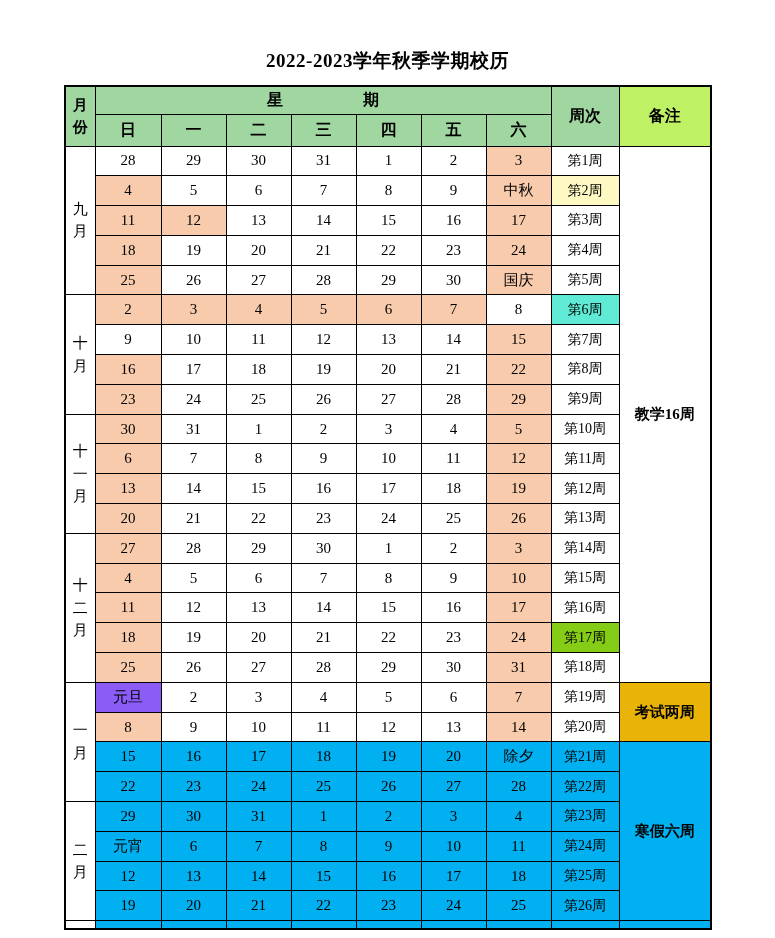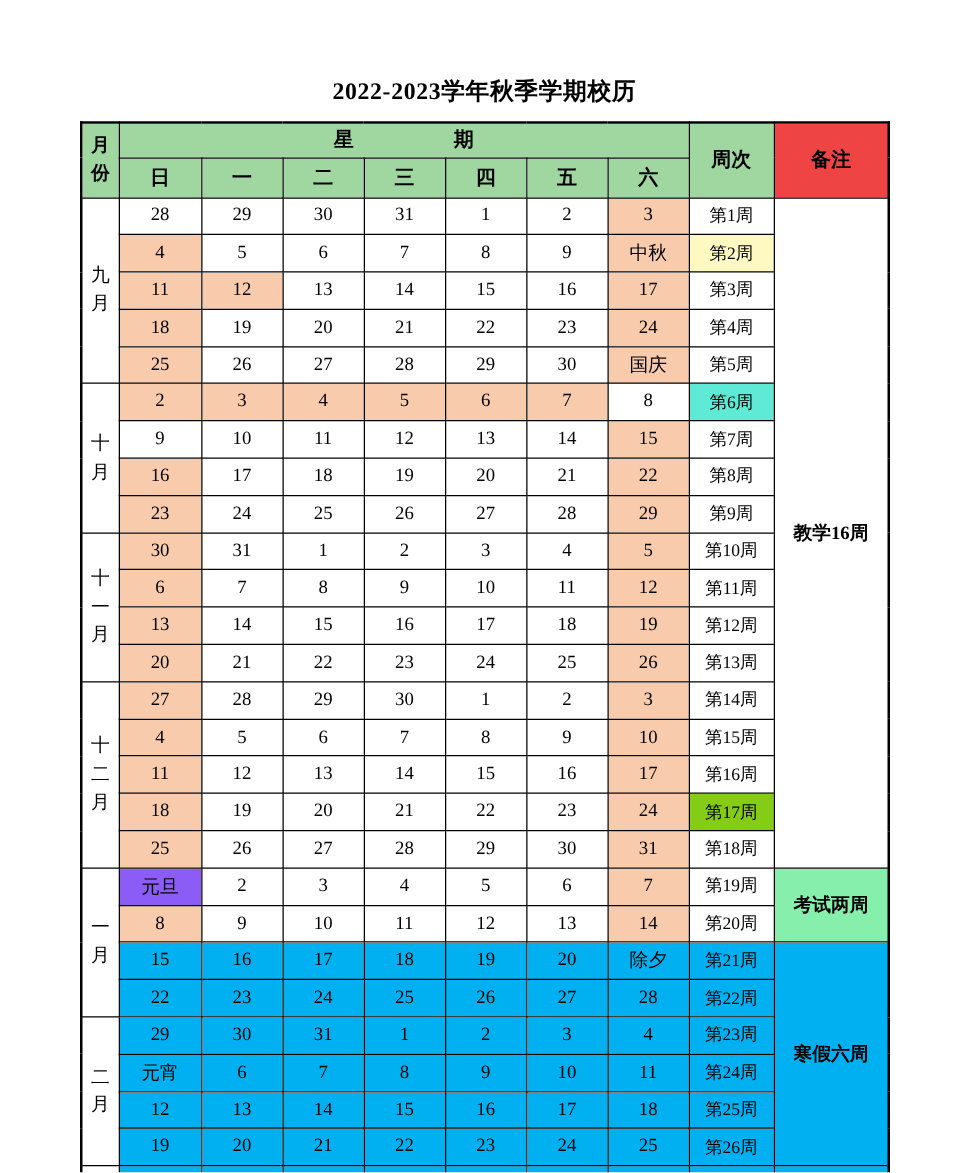--- a/index.html
+++ b/index.html
@@ -2,21 +2,21 @@
 <html><head>
 <meta charset="utf-8">
 <style>
   html,body{margin:0;padding:0;background:#fff;}
   .page{
     width:775px;height:938px;background:#ffffff;overflow:hidden;
     font-family:"Liberation Serif","DejaVu Serif",serif;color:#000;
     position:relative;
   }
   .title{
-    margin:0;padding-top:60px;height:26px;text-align:center;
+    margin:0;padding-top:48px;height:26px;text-align:center;
     font-size:19px;font-weight:bold;letter-spacing:.5px;
   }
   table.cal{
     margin:11px 0 0 64px;border-collapse:collapse;table-layout:fixed;
     width:646px;border:2px solid #000;
   }
   .cal td,.cal th{
     border:1px solid #000;padding:0;text-align:center;vertical-align:middle;
     font-weight:normal;overflow:hidden;
   }
@@ -49,21 +49,21 @@
       <col style="width:65px">
         <col style="width:65px">
         <col style="width:68px">
       <col style="width:92px">
     </colgroup>
     <thead>
       <tr class="hrow1">
         <th class="green hdr-bg" rowspan="2" style="background: rgb(160, 214, 160);"><span class="vtext" style="font-weight:bold">月份</span></th>
         <th class="green hdr-bg" colspan="7" style="background: rgb(160, 214, 160);"><span class="weekhdr-span">星期</span></th>
         <th class="green hdr-bg" rowspan="2" style="background: rgb(160, 214, 160);">周次</th>
-        <th class="green" rowspan="2" style="background:#ef4444">备注</th>
+        <th class="green" rowspan="2" style="background:#bef264">备注</th>
       </tr>
       <tr class="hrow2">
         <th class="green hdr-bg" style="background: rgb(160, 214, 160);">日</th>
         <th class="green hdr-bg" style="background: rgb(160, 214, 160);">一</th>
         <th class="green hdr-bg" style="background: rgb(160, 214, 160);">二</th>
         <th class="green hdr-bg" style="background: rgb(160, 214, 160);">三</th>
         <th class="green hdr-bg" style="background: rgb(160, 214, 160);">四</th>
         <th class="green hdr-bg" style="background: rgb(160, 214, 160);">五</th>
         <th class="green hdr-bg" style="background: rgb(160, 214, 160);">六</th>
       </tr>
@@ -257,21 +257,21 @@
         <tr>
           <td rowspan="4" class="monthcell" style="background: rgb(255, 255, 255);"><span class="vtext">一月</span></td>
           <td class="datecell" style="background: #8b5cf6;">元旦</td>
           <td class="datecell" style="background: rgb(255, 255, 255);">2</td>
           <td class="datecell" style="background: rgb(255, 255, 255);">3</td>
           <td class="datecell" style="background: rgb(255, 255, 255);">4</td>
           <td class="datecell" style="background: rgb(255, 255, 255);">5</td>
           <td class="datecell" style="background: rgb(255, 255, 255);">6</td>
           <td class="datecell" style="background: rgb(248, 203, 173);">7</td>
           <td class="weekcell" style="background: rgb(255, 255, 255);">第19周</td>
-          <td rowspan="2" class="remarkcell" style="background: #86efac; margin-left: 20px;">考试两周</td>
+          <td rowspan="2" class="remarkcell" style="background: #eab308; margin-left: 20px;">考试两周</td>
         </tr>
         <tr>
           <td class="datecell" style="background: rgb(248, 203, 173);">8</td>
           <td class="datecell" style="background: rgb(255, 255, 255);">9</td>
           <td class="datecell" style="background: rgb(255, 255, 255);">10</td>
           <td class="datecell" style="background: rgb(255, 255, 255);">11</td>
           <td class="datecell" style="background: rgb(255, 255, 255);">12</td>
           <td class="datecell" style="background: rgb(255, 255, 255);">13</td>
           <td class="datecell" style="background: rgb(248, 203, 173);">14</td>
           <td class="weekcell" style="background: rgb(255, 255, 255);">第20周</td>

